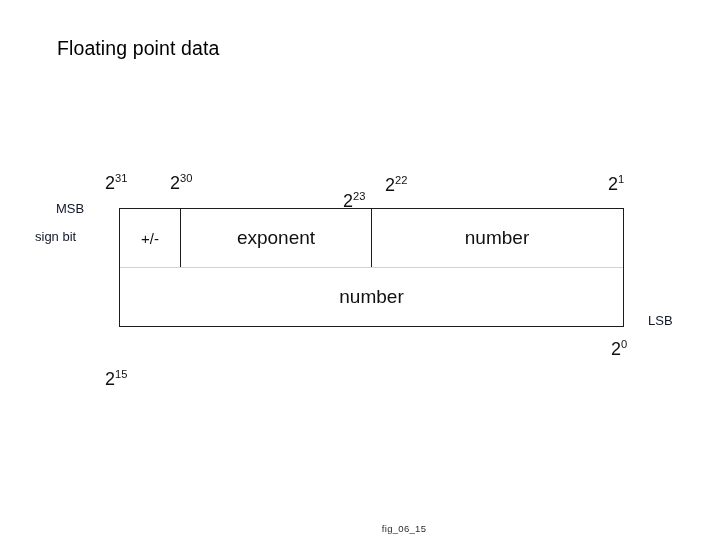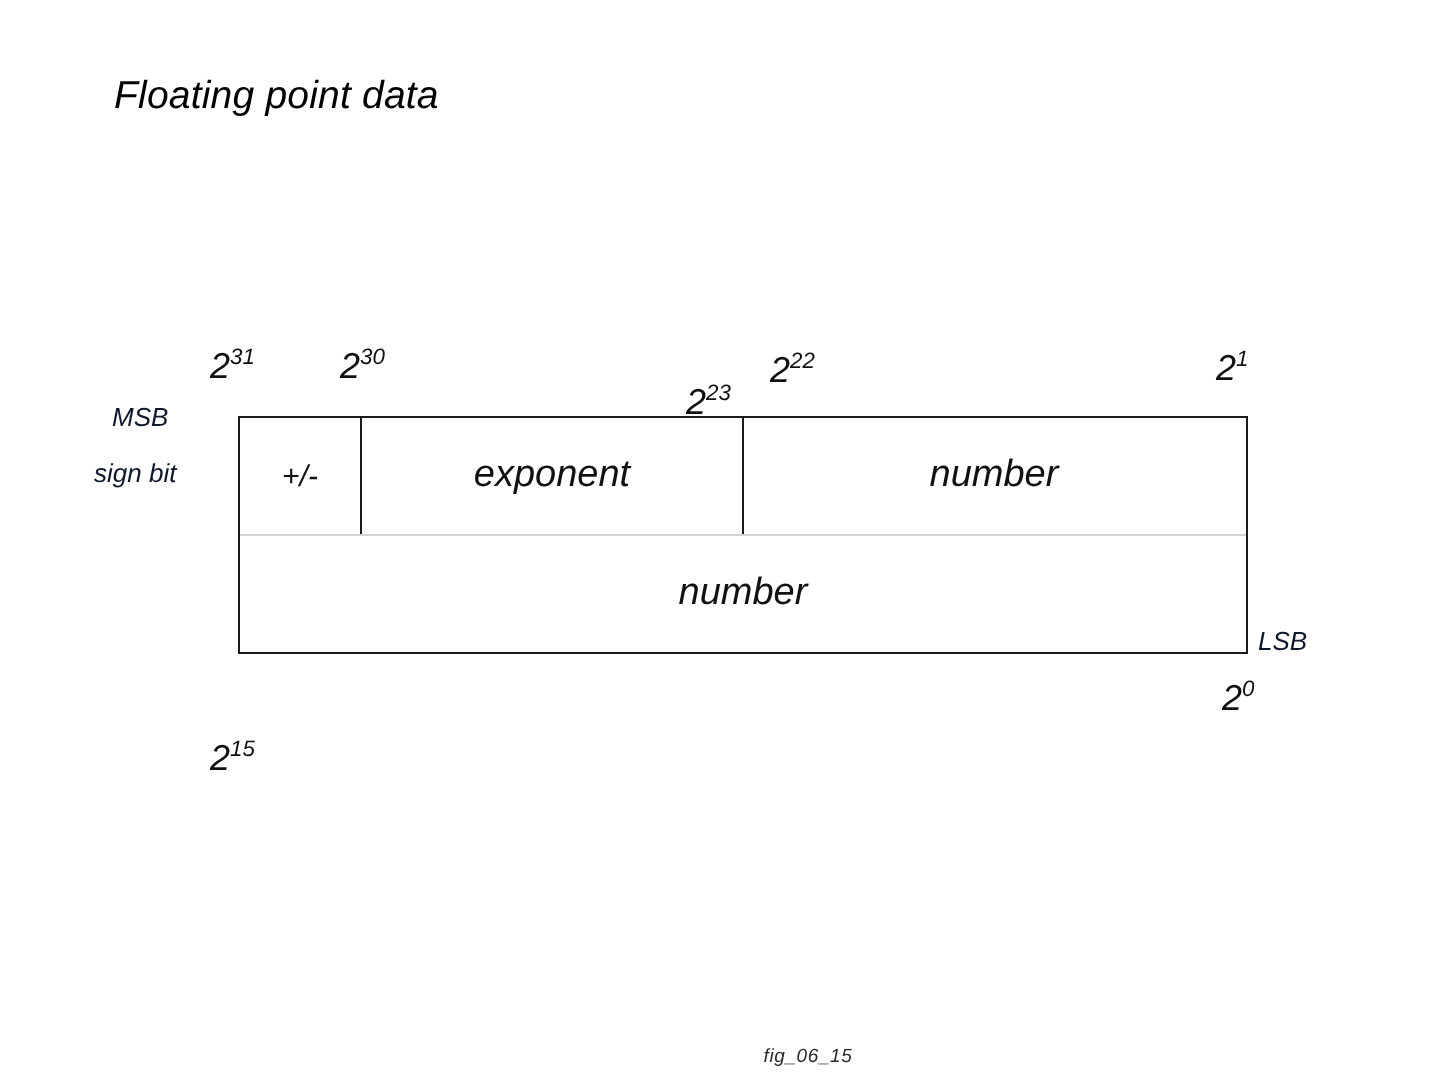--- a/index.html
+++ b/index.html
@@ -11,21 +11,20 @@
     height: 540px;
     background: #ffffff;
     font-family: "Liberation Sans", sans-serif;
     color: #1a1a1a;
     overflow: hidden;
   }
   #slide {
     position: relative;
     width: 720px;
     height: 424px;
-    font-style: italic;
   }
 
   
   #slide-title {
     position: absolute;
     left: 57px;
     top: 36px;
     font-size: 19.5px;
     line-height: 24px;
     color: #000000;
@@ -120,22 +119,22 @@
 
   
   .side-label {
     position: absolute;
     font-size: 13px;
     color: #0f172a;
     white-space: nowrap;
     line-height: 22px;
   }
   #label-msb      { left: 56px;  top: 198px; }
-  #label-sign-bit { left: 47px;  top: 226px; text-align: right; }
-  #label-lsb      { left: 629px; top: 310px; }
+  #label-sign-bit { left: 35px;  top: 226px; text-align: right; }
+  #label-lsb      { left: 648px; top: 310px; }
 
   
   #figure-caption {
     position: absolute;
     left: 0;
     top: 523px;
     width: 720px;
     text-align: center;
     font-size: 9.5px;
     color: #2b2b2b;

